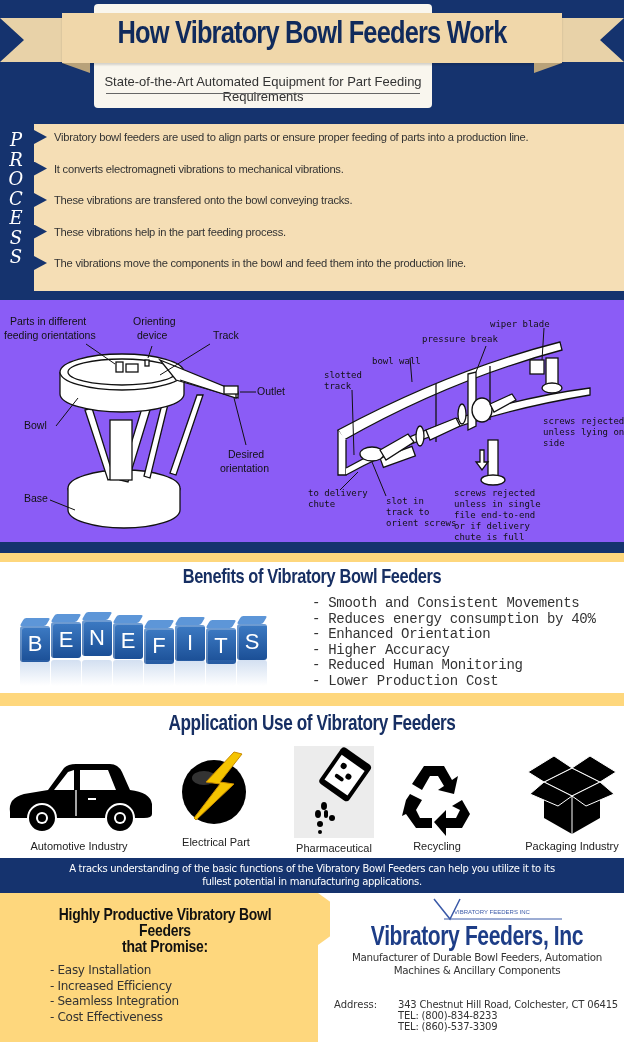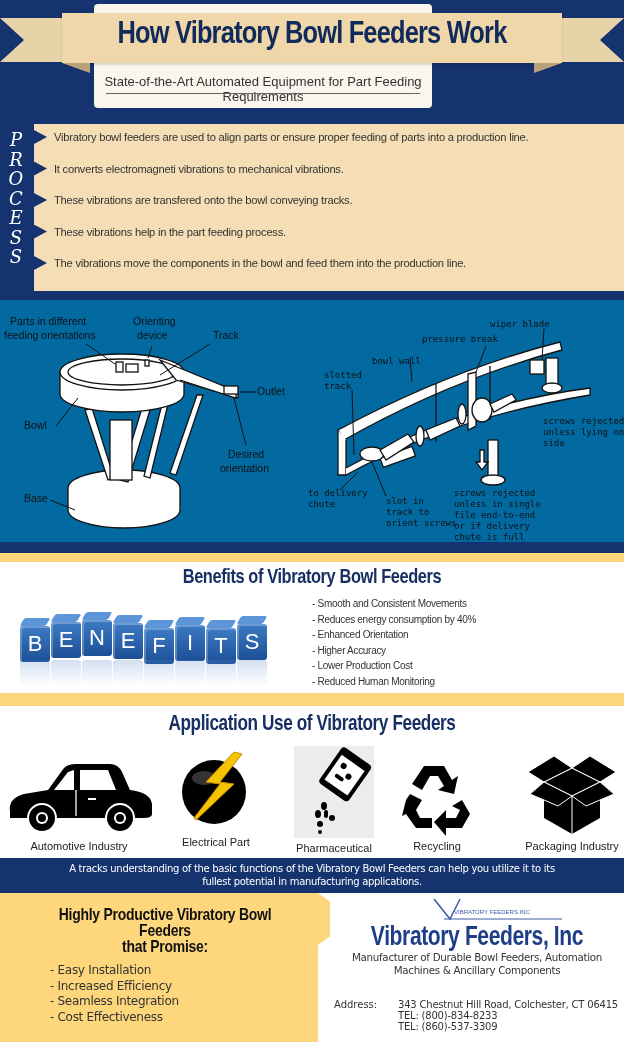--- a/index.html
+++ b/index.html
@@ -19,38 +19,38 @@
 
   
   #process{position:absolute;left:0;top:118px;width:624px;height:182px;background:#15336e}
   #process .panel{position:absolute;left:34px;top:6px;width:590px;height:167px;background:#f5deb5}
   #process .vert{position:absolute;left:6px;top:12px;width:20px;display:flex;flex-direction:column;align-items:center;font-family:"DejaVu Serif",serif;font-style:italic;color:#fff;font-size:18px;line-height:19.5px}
   #process ul{list-style:none;position:absolute;left:34px;top:12px;width:590px}
   #process li{position:relative;height:31.5px;font-family:Liberation Sans, sans-serif;font-size:11.2px;color:#333;padding-left:20px;line-height:14px;letter-spacing:-.25px}
   #process li .arrow{position:absolute;left:0;top:0;width:13px;height:14px;background:#15336e;clip-path:polygon(0 0,100% 50%,0 100%)}
 
   
-  #diagrams{position:absolute;left:0;top:300px;width:624px;height:242px;background:#0369a1}
+  #diagrams{position:absolute;left:0;top:300px;width:624px;height:242px;background:#8b5cf6}
   #diagrams svg{position:absolute;top:0}
   .lbl{font-family:"Liberation Sans",sans-serif;font-size:10.5px;fill:#111}
   .lbl2{font-family:"DejaVu Sans Mono",monospace;font-size:9px;fill:#111}
 
   
   .band-blue{position:absolute;left:0;width:624px;background:#15336e}
   .band-yellow{position:absolute;left:0;width:624px;background:#fed77d}
 
   
   #benefits{position:absolute;left:0;top:562px;width:624px;height:152px;background:#fff}
   #benefits h2{position:absolute;left:0;top:2px;width:624px;text-align:center;font-family:"Liberation Sans",sans-serif;font-weight:bold;font-size:21px;color:#172f63;transform:scaleX(.78);letter-spacing:-.5px}
   #benefits .cubes{position:absolute;left:20px;top:58px;width:260px;height:70px}
   .cube{position:absolute;width:30px;height:36px;background:linear-gradient(#3d7bc4,#1b4f96);border-radius:3px;color:#fff;font-family:"Liberation Sans",sans-serif;font-size:22px;display:flex;align-items:center;justify-content:center;box-shadow:inset 2px 2px 0 rgba(255,255,255,.25)}
   .cube .top{position:absolute;left:2px;top:-8px;width:26px;height:8px;background:#5d96d8;transform:skewX(-30deg);border-radius:2px}
   .reflect{position:absolute;top:40px;width:30px;height:26px;background:linear-gradient(rgba(80,130,200,.25),rgba(255,255,255,0));border-radius:3px}
   #benefits ul{list-style:none;position:absolute;left:312px;top:34px}
-  #benefits li{font-family:Liberation Sans, sans-serif;font-size:10px;color:#333;line-height:15.6px;letter-spacing:-.3px}
+  #benefits li{font-family:Liberation Mono, monospace;font-size:14px;color:#333;line-height:15.6px;letter-spacing:-.3px}
 
   
   #apps{position:absolute;left:0;top:706px;width:624px;height:152px;background:#fff}
   #apps h2{position:absolute;left:0;top:4px;width:624px;text-align:center;font-family:"Liberation Sans",sans-serif;font-weight:bold;font-size:22px;color:#172f63;transform:scaleX(.78);letter-spacing:-.5px}
   .app{position:absolute;top:40px;display:flex;flex-direction:column;align-items:center}
   .app svg{display:block}
   .app span{font-family:"Liberation Sans",sans-serif;font-size:11px;color:#222;margin-top:4px;white-space:nowrap}
 
   
   #note{position:absolute;left:0;top:858px;width:624px;height:35px;background:#15336e;color:#fff;text-align:center;font-family:"DejaVu Sans",sans-serif;font-size:10px;line-height:13px;padding-top:4px;letter-spacing:-.3px}
@@ -247,22 +247,22 @@
       <div class="reflect" style="left:124px"></div>
       <div class="reflect" style="left:155px"></div>
       <div class="reflect" style="left:186px"></div>
       <div class="reflect" style="left:217px"></div>
   </div>
   <ul>
     <li>- Smooth and Consistent Movements</li>
     <li>- Reduces energy consumption by 40%</li>
     <li>- Enhanced Orientation</li>
     <li>- Higher Accuracy</li>
+    <li>- Reduced Human Monitoring</li>
     <li>- Lower Production Cost</li>
-    <li>- Reduced Human Monitoring</li>
   </ul>
 </div>
 
 <div class="band-yellow" style="top:693px;height:13px"></div>
 
 <div id="apps">
   <h2>Application Use of Vibratory Feeders</h2>
 
   <div class="app" style="left:4px;top:54px">
     <svg width="150" height="76" viewBox="0 0 150 76">

